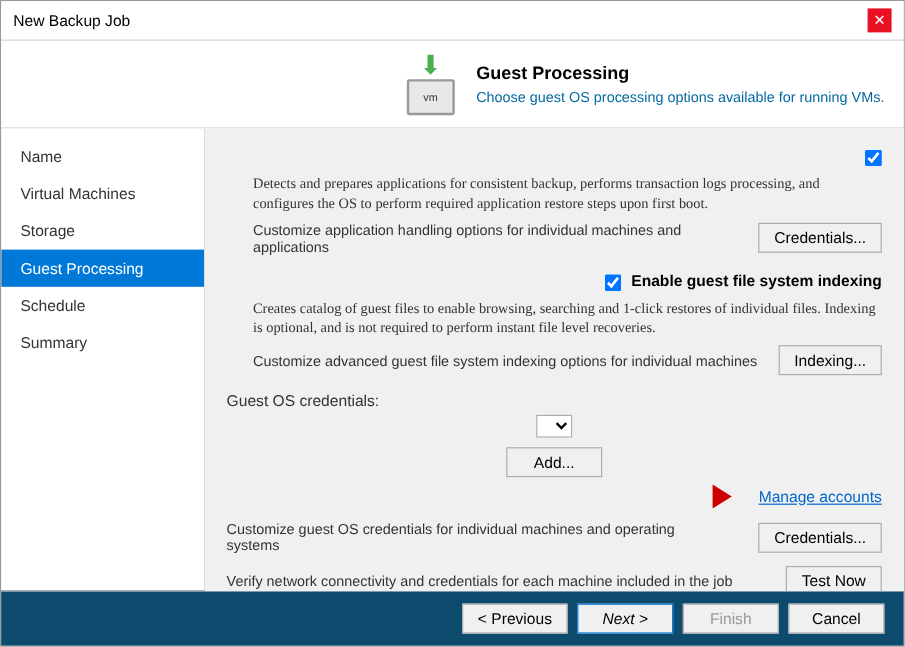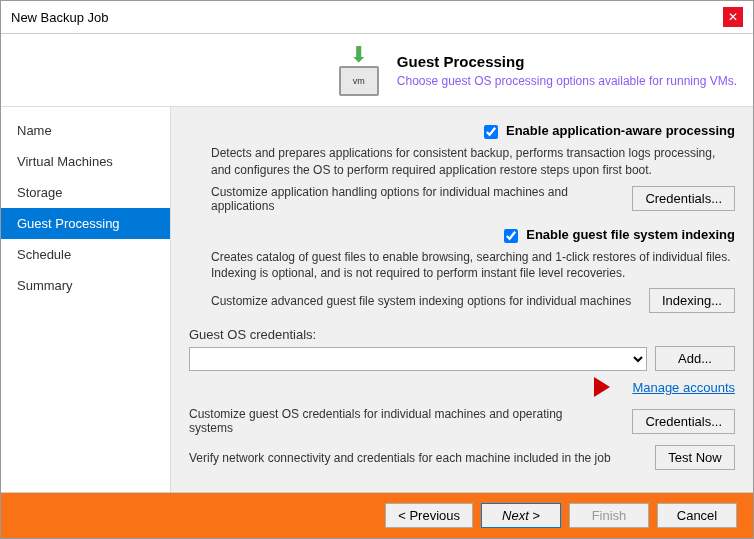--- a/index.html
+++ b/index.html
@@ -4,43 +4,43 @@
   <style>
     * { box-sizing: border-box; margin: 0; padding: 0; font-family: 'Segoe UI', Tahoma, Geneva, Verdana, sans-serif; font-size: 13px; justify-content: flex-end; }
     body { background: #f0f0f0; display: flex; justify-content: center; align-items: center; width: 754px; height: 539px; overflow: hidden; }
     .dialog { width: 754px; height: 539px; background: #f0f0f0; border: 1px solid #999; box-shadow: 2px 2px 8px rgba(0,0,0,0.3); display: flex; flex-direction: column; }
     .title-bar { background: #fff; border-bottom: 1px solid #ccc; padding: 6px 10px; display: flex; justify-content: space-between; align-items: center; min-height: 32px; }
     .title-bar-text { font-size: 13px; color: #000; }
     .title-bar-close { width: 20px; height: 20px; background: #e81123; border: none; cursor: pointer; display: flex; align-items: center; justify-content: center; color: white; font-size: 12px; }
     .header-area { background: #fff; border-bottom: 1px solid #ddd; padding: 12px 16px; display: flex; align-items: center; gap: 14px; }
     .header-icon { width: 48px; height: 48px; display: flex; align-items: center; justify-content: center; }
     .header-text h2 { font-size: 15px; font-weight: 600; color: #000; margin-bottom: 4px; }
-    .header-text p { font-size: 12px; color: #8b5cf6; }
+    .header-text p { font-size: 12px; color: #0369a1; }
     .content-area { display: flex; flex: 1; overflow: hidden; }
     .sidebar { width: 170px; background: #fff; border-right: 1px solid #ddd; padding-top: 8px; }
     .sidebar-item { padding: 8px 16px; cursor: pointer; color: #333; font-size: 13px; }
     .sidebar-item.active { background: #0078d7; color: #fff; }
     .main-panel { flex: 1; padding: 16px 18px; overflow-y: auto; background: #f0f0f0; }
     .checkbox-row { display: flex; align-items: flex-start; gap: 8px; margin-bottom: 6px; }
     .checkbox-row input[type="checkbox"] { margin-top: 2px; width: 14px; height: 14px; flex-shrink: 0; }
     .checkbox-label { font-weight: 600; font-size: 13px; }
-    .description-text { font-size: 12px; color: #333; margin-left: 22px; margin-bottom: 6px; line-height: 1.4; }
+    .description-text { font-size: 12px; color: #333; margin-left: 22px; margin-bottom: 6px; line-height: 1.4; font-family: Liberation Serif, serif; }
     .option-row { display: flex; align-items: center; justify-content: space-between; margin-left: 22px; margin-bottom: 14px; }
     .option-row-text { font-size: 12px; color: #333; flex: 1; }
     .btn { padding: 4px 12px; font-size: 13px; border: 1px solid #adadad; background: #f0f0f0; cursor: pointer; min-width: 80px; }
     .btn-primary { border: 1px solid #0078d7; background: #f0f0f0; }
     .credentials-section { margin-top: 8px; }
     .credentials-label { font-size: 13px; color: #333; margin-bottom: 4px; }
-    .credentials-row { display: flex; align-items: center; gap: 8px; margin-bottom: 6px; }
+    .credentials-row { display: flex; align-items: center; gap: 8px; margin-bottom: 6px; flex-direction: column; }
     .credentials-dropdown { flex: 1; height: 24px; border: 1px solid #adadad; background: #fff; padding: 0 4px; font-size: 13px; }
     .manage-accounts-row { display: flex; justify-content: flex-end; margin-bottom: 10px; align-items: center; gap: 18px; }
     .manage-link { color: #0066cc; text-decoration: underline; cursor: pointer; font-size: 13px; }
     .divider-row { display: flex; align-items: center; justify-content: space-between; margin-bottom: 8px; padding-right: 0; gap: 28px; }
     .divider-text { font-size: 12px; color: #333; flex: 1; }
-    .footer { background: #f97316; border-top: 1px solid #ccc; padding: 10px 16px; display: flex; justify-content: flex-end; gap: 8px; align-items: center; }
+    .footer { background: #0c4a6e; border-top: 1px solid #ccc; padding: 10px 16px; display: flex; justify-content: flex-end; gap: 8px; align-items: center; }
     
     .right-arrow { display: inline-block; width: 0; height: 0; border-top: 10px solid transparent; border-bottom: 10px solid transparent; border-left: 16px solid #c00; margin-right: 4px; }
     
     .vm-icon { position: relative; }
     .vm-icon-box { width: 40px; height: 30px; background: #e8e8e8; border: 2px solid #999; border-radius: 2px; display: flex; align-items: center; justify-content: center; }
     .vm-label { font-size: 9px; font-weight: normal; color: #333; }
     .download-arrow { color: #4caf50; font-size: 22px; line-height: 1; }
     .section-block { margin-bottom: 10px; }
   </style>
 </head>
@@ -77,21 +77,20 @@
       <div class="sidebar-item active">Guest Processing</div>
       <div class="sidebar-item">Schedule</div>
       <div class="sidebar-item">Summary</div>
     </div>
 
     <div class="main-panel">
 
       <div class="section-block">
         <div class="checkbox-row">
           <input type="checkbox" checked="" style="">
-          <span class="checkbox-label">Enable application-aware processing</span>
         </div>
         <p class="description-text">Detects and prepares applications for consistent backup, performs transaction logs processing, and configures the OS to perform required application restore steps upon first boot.</p>
         <div class="option-row">
           <span class="option-row-text">Customize application handling options for individual machines and applications</span>
           <button class="btn">Credentials...</button>
         </div>
       </div>
 
       <div class="section-block">
         <div class="checkbox-row">

